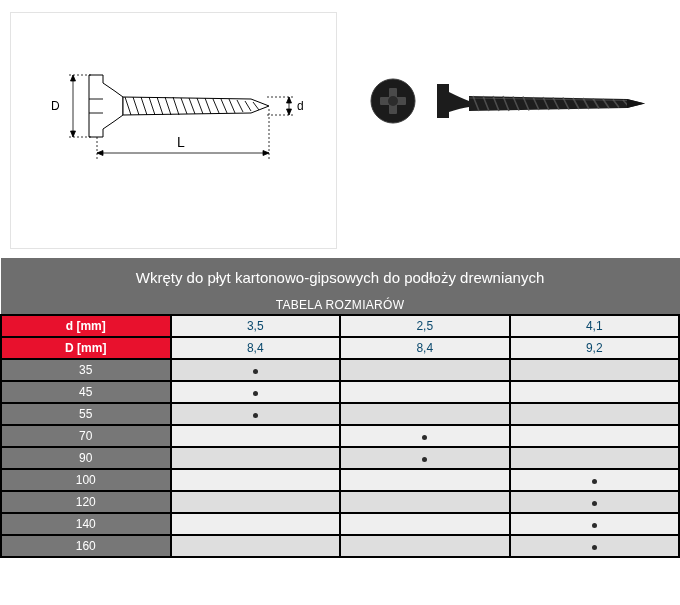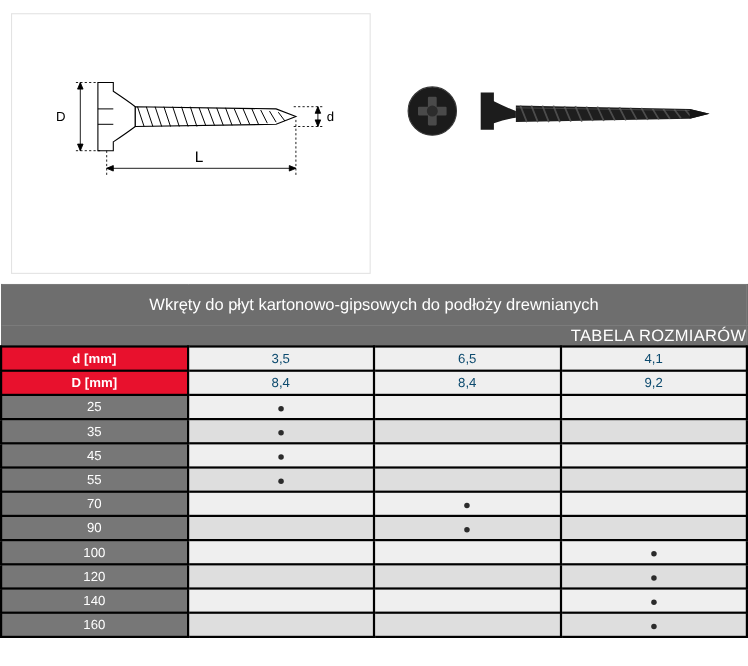--- a/index.html
+++ b/index.html
@@ -58,25 +58,24 @@
     background: #6e6e6e;
     color: #ffffff;
     font-size: 15px;
     height: 36px;
     font-weight: normal;
     border: 1px solid #6e6e6e;
   }
   .subtitle-row td {
     background: #6e6e6e;
     color: #ffffff;
-    font-size: 15px;
+    font-size: 12px;
     height: 18px;
     letter-spacing: .3px;
     border: 1px solid #6e6e6e;
-    text-align: right;
   }
   .hdr-red {
     background: #e8112d;
     color: #ffffff;
     font-size: 11px;
     font-weight: bold;
     width: 172px;
   }
   .hdr-grey {
     background: #777777;
@@ -190,38 +189,32 @@
     <tr class="title-row">
       <td colspan="4">Wkręty do płyt kartonowo-gipsowych do podłoży drewnianych</td>
     </tr>
     <tr class="subtitle-row">
       <td colspan="4">TABELA ROZMIARÓW</td>
     </tr>
 
     <tr>
       <td class="hdr-red">d [mm]</td>
       <td class="cell-light val">3,5</td>
-      <td class="cell-light val">6,5</td>
+      <td class="cell-light val">2,5</td>
       <td class="cell-light val">4,1</td>
     </tr>
 
     <tr>
       <td class="hdr-red">D [mm]</td>
       <td class="cell-light val">8,4</td>
       <td class="cell-light val">8,4</td>
       <td class="cell-light val">9,2</td>
     </tr>
 
 
-    <tr>
-      <td class="hdr-grey">25</td>
-      <td class="cell-light"><span class="dot"></span></td>
-      <td class="cell-light"></td>
-      <td class="cell-light"></td>
-    </tr>
 
     <tr>
       <td class="hdr-grey">35</td>
       <td class="cell-dark"><span class="dot"></span></td>
       <td class="cell-dark"></td>
       <td class="cell-dark"></td>
     </tr>
 
     <tr>
       <td class="hdr-grey">45</td>

